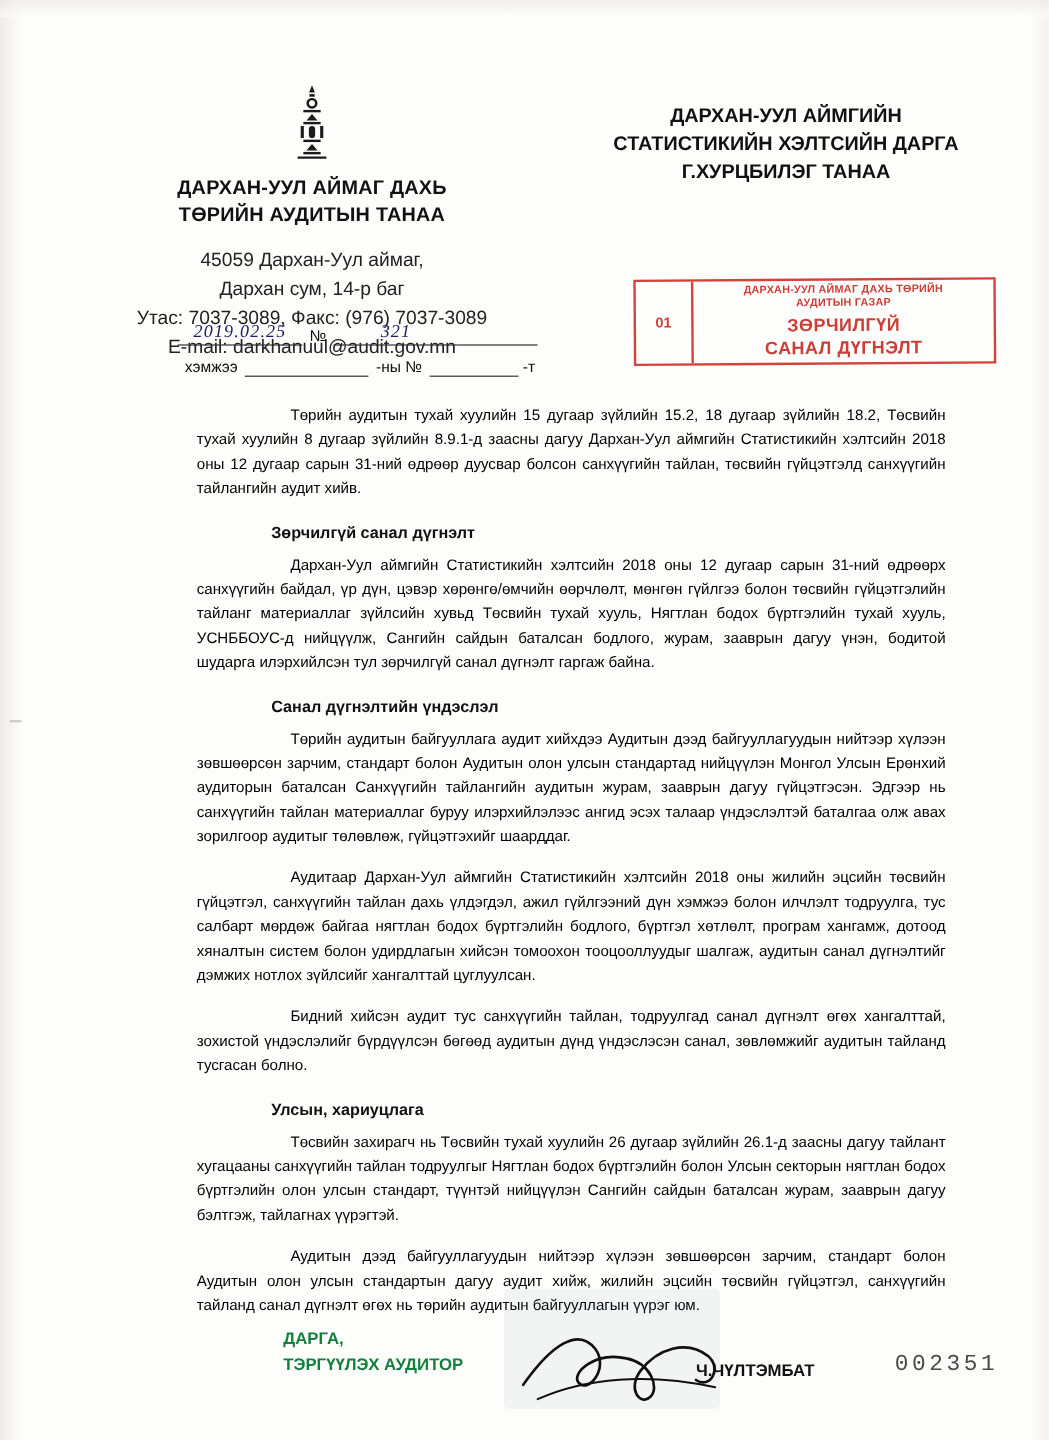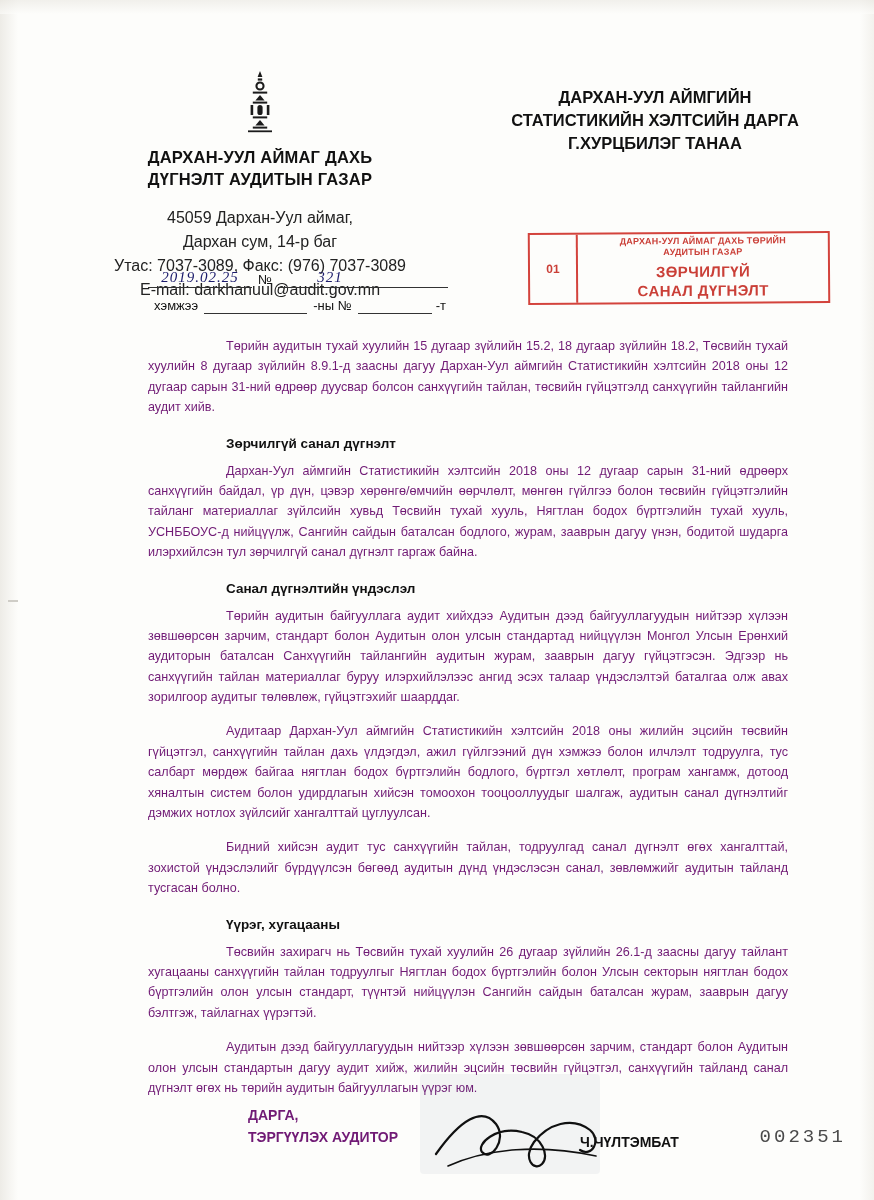--- a/index.html
+++ b/index.html
@@ -186,35 +186,35 @@
   h2.sec-title {
     font-size: 13.5px;
     font-weight: bold;
     margin: 18px 0 10px 78px;
     color: #111;
   }
   p.para {
     font-size: 12.6px;
     line-height: 1.62;
     text-align: justify;
-    margin: 0 0 14px 0;
+    margin: 0 0 14px 16px;
     text-indent: 78px;
-    color: #701a75;
+    color: #000000;
   }
 
   
   .sig {
     position: absolute;
-    left: 248px;
+    left: 236px;
     top: 1104px;
     width: 420px;
     font-size: 14px;
     font-weight: bold;
     line-height: 1.6;
-    color: #701a75;
+    color: #15803d;
   }
   .sig-name {
     position: absolute;
     left: 580px;
     top: 1134px;
     font-size: 14px;
     font-weight: bold;
     color: #111;
     text-align: center;
   }
@@ -231,21 +231,21 @@
     left: 420px;
     top: 1074px;
     width: 180px;
     height: 100px;
     border-radius: 4px;
     background: rgba(120,130,150,0.08);
     filter: blur(0.5px);
   }
   .doc-number {
     position: absolute;
-    right: 28px;
+    right: 42px;
     top: 1126px;
     font-family: "Liberation Mono", monospace;
     font-size: 19px;
     letter-spacing: 3px;
     color: #4a4a4a;
   }
   .fold-mark {
     position: absolute;
     left: 8px;
     top: 600px;
@@ -276,21 +276,21 @@
           <rect x="19.4" y="35" width="5.2" height="10" rx="2.6"></rect>
           <rect x="12.6" y="35" width="2.6" height="10"></rect>
           <rect x="28.8" y="35" width="2.6" height="10"></rect>
           <rect x="14.8" y="46.4" width="14.4" height="2"></rect>
           <path d="M22 50 l4.6 5.4 h-9.2 Z"></path>
           <rect x="14.8" y="56.6" width="14.4" height="2"></rect>
           <path d="M10 60.4 h24 v1.8 h-24 z"></path>
         </g>
       </svg>
       <div class="org-name" style="white-space: pre-line;">ДАРХАН-УУЛ АЙМАГ ДАХЬ
-ДҮГНЭЛТ АУДИТЫН ГАЗАР</div>
+ТӨРИЙН АУДИТЫН ТАНАА</div>
       <div class="org-address">
         <div>45059 Дархан-Уул аймаг,</div>
         <div>Дархан сум, 14-р баг</div>
         <div>Утас: 7037-3089, Факс: (976) 7037-3089</div>
         <div>E-mail: darkhanuul@audit.gov.mn</div>
       </div>
     </div>
     <div class="header-right">
       <div class="addressee" style="white-space: pre-line;">ДАРХАН-УУЛ АЙМГИЙН
 СТАТИСТИКИЙН ХЭЛТСИЙН ДАРГА
@@ -329,21 +329,21 @@
     <p class="para">Төрийн аудитын тухай хуулийн 15 дугаар зүйлийн 15.2, 18 дугаар зүйлийн 18.2, Төсвийн тухай хуулийн 8 дугаар зүйлийн 8.9.1-д заасны дагуу Дархан-Уул аймгийн Статистикийн хэлтсийн 2018 оны 12 дугаар сарын 31-ний өдрөөр дуусвар болсон санхүүгийн тайлан, төсвийн гүйцэтгэлд санхүүгийн тайлангийн аудит хийв.</p>
 
     <h2 class="sec-title">Зөрчилгүй санал дүгнэлт</h2>
     <p class="para">Дархан-Уул аймгийн Статистикийн хэлтсийн 2018 оны 12 дугаар сарын 31-ний өдрөөрх санхүүгийн байдал, үр дүн, цэвэр хөрөнгө/өмчийн өөрчлөлт, мөнгөн гүйлгээ болон төсвийн гүйцэтгэлийн тайланг материаллаг зүйлсийн хувьд Төсвийн тухай хууль, Нягтлан бодох бүртгэлийн тухай хууль, УСНББОУС-д нийцүүлж, Сангийн сайдын баталсан бодлого, журам, зааврын дагуу үнэн, бодитой шударга илэрхийлсэн тул зөрчилгүй санал дүгнэлт гаргаж байна.</p>
 
     <h2 class="sec-title">Санал дүгнэлтийн үндэслэл</h2>
     <p class="para">Төрийн аудитын байгууллага аудит хийхдээ Аудитын дээд байгууллагуудын нийтээр хүлээн зөвшөөрсөн зарчим, стандарт болон Аудитын олон улсын стандартад нийцүүлэн Монгол Улсын Ерөнхий аудиторын баталсан Санхүүгийн тайлангийн аудитын журам, зааврын дагуу гүйцэтгэсэн. Эдгээр нь санхүүгийн тайлан материаллаг буруу илэрхийлэлээс ангид эсэх талаар үндэслэлтэй баталгаа олж авах зорилгоор аудитыг төлөвлөж, гүйцэтгэхийг шаарддаг.</p>
     <p class="para">Аудитаар Дархан-Уул аймгийн Статистикийн хэлтсийн 2018 оны жилийн эцсийн төсвийн гүйцэтгэл, санхүүгийн тайлан дахь үлдэгдэл, ажил гүйлгээний дүн хэмжээ болон илчлэлт тодруулга, тус салбарт мөрдөж байгаа нягтлан бодох бүртгэлийн бодлого, бүртгэл хөтлөлт, програм хангамж, дотоод хяналтын систем болон удирдлагын хийсэн томоохон тооцооллуудыг шалгаж, аудитын санал дүгнэлтийг дэмжих нотлох зүйлсийг хангалттай цуглуулсан.</p>
     <p class="para">Бидний хийсэн аудит тус санхүүгийн тайлан, тодруулгад санал дүгнэлт өгөх хангалттай, зохистой үндэслэлийг бүрдүүлсэн бөгөөд аудитын дүнд үндэслэсэн санал, зөвлөмжийг аудитын тайланд тусгасан болно.</p>
 
-    <h2 class="sec-title">Үүрэг, хугацааны</h2>
+    <h2 class="sec-title">Улсын, хариуцлага</h2>
     <p class="para">Төсвийн захирагч нь Төсвийн тухай хуулийн 26 дугаар зүйлийн 26.1-д заасны дагуу тайлант хугацааны санхүүгийн тайлан тодруулгыг Нягтлан бодох бүртгэлийн болон Улсын секторын нягтлан бодох бүртгэлийн олон улсын стандарт, түүнтэй нийцүүлэн Сангийн сайдын баталсан журам, зааврын дагуу бэлтгэж, тайлагнах үүрэгтэй.</p>
     <p class="para">Аудитын дээд байгууллагуудын нийтээр хүлээн зөвшөөрсөн зарчим, стандарт болон Аудитын олон улсын стандартын дагуу аудит хийж, жилийн эцсийн төсвийн гүйцэтгэл, санхүүгийн тайланд санал дүгнэлт өгөх нь төрийн аудитын байгууллагын үүрэг юм.</p>
   </div>
 
   <div class="seal-ghost"></div>
   <div class="sig" style="white-space: pre-line;">ДАРГА,
 ТЭРГҮҮЛЭХ АУДИТОР</div>
   <svg class="sig-scribble" viewBox="0 0 190 90">
     <path d="M6 68 C30 34, 52 20, 66 38 C78 54, 60 76, 52 66 C46 58, 66 40, 92 46 C112 50, 120 70, 112 78 C104 86, 92 72, 104 56 C118 38, 142 30, 160 44 C172 54, 162 72, 150 64" fill="none" stroke="#101010" stroke-width="2.2" stroke-linecap="round"></path>
     <path d="M18 80 C58 62, 110 58, 166 70" fill="none" stroke="#101010" stroke-width="1.6" stroke-linecap="round"></path>

